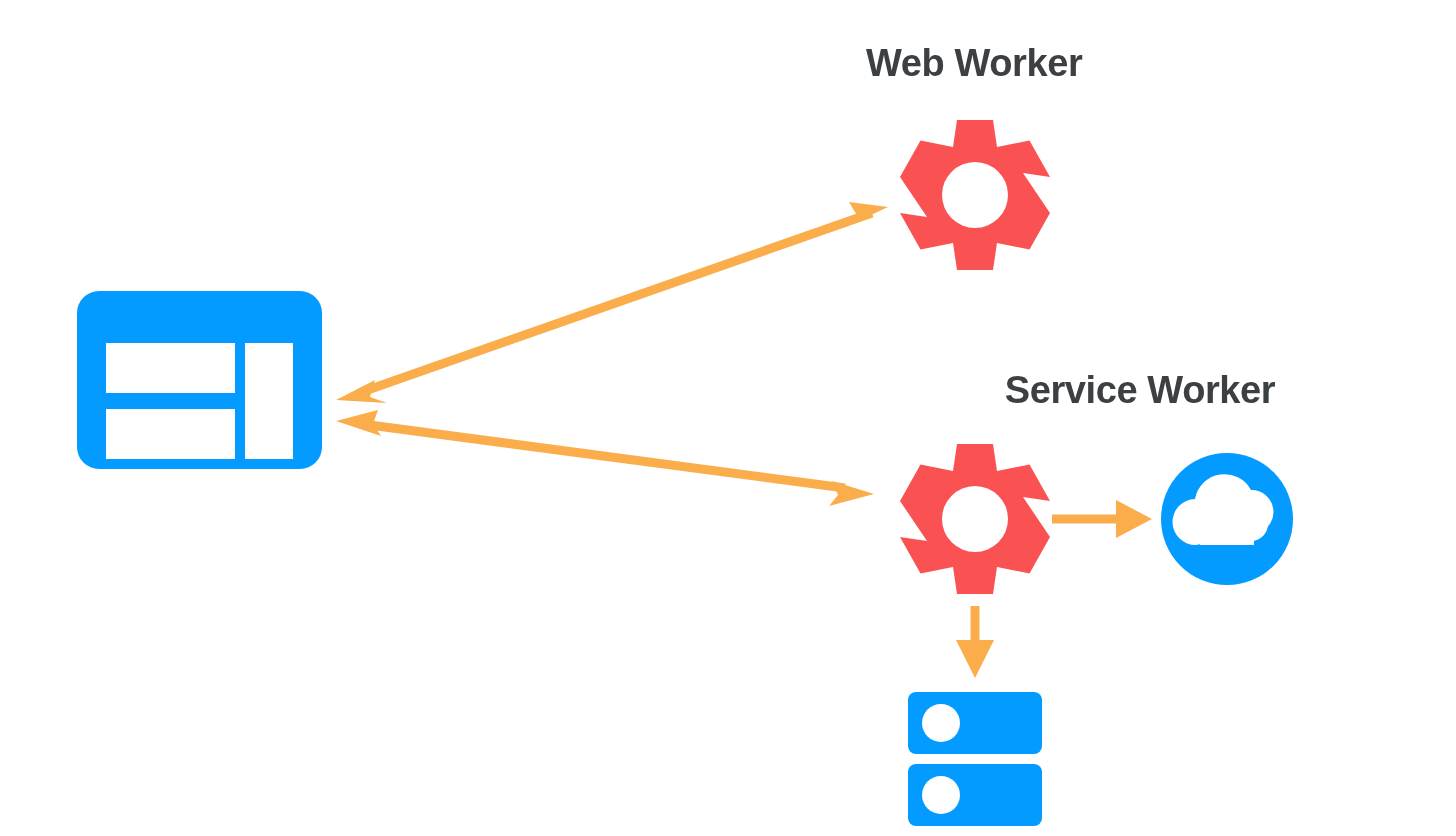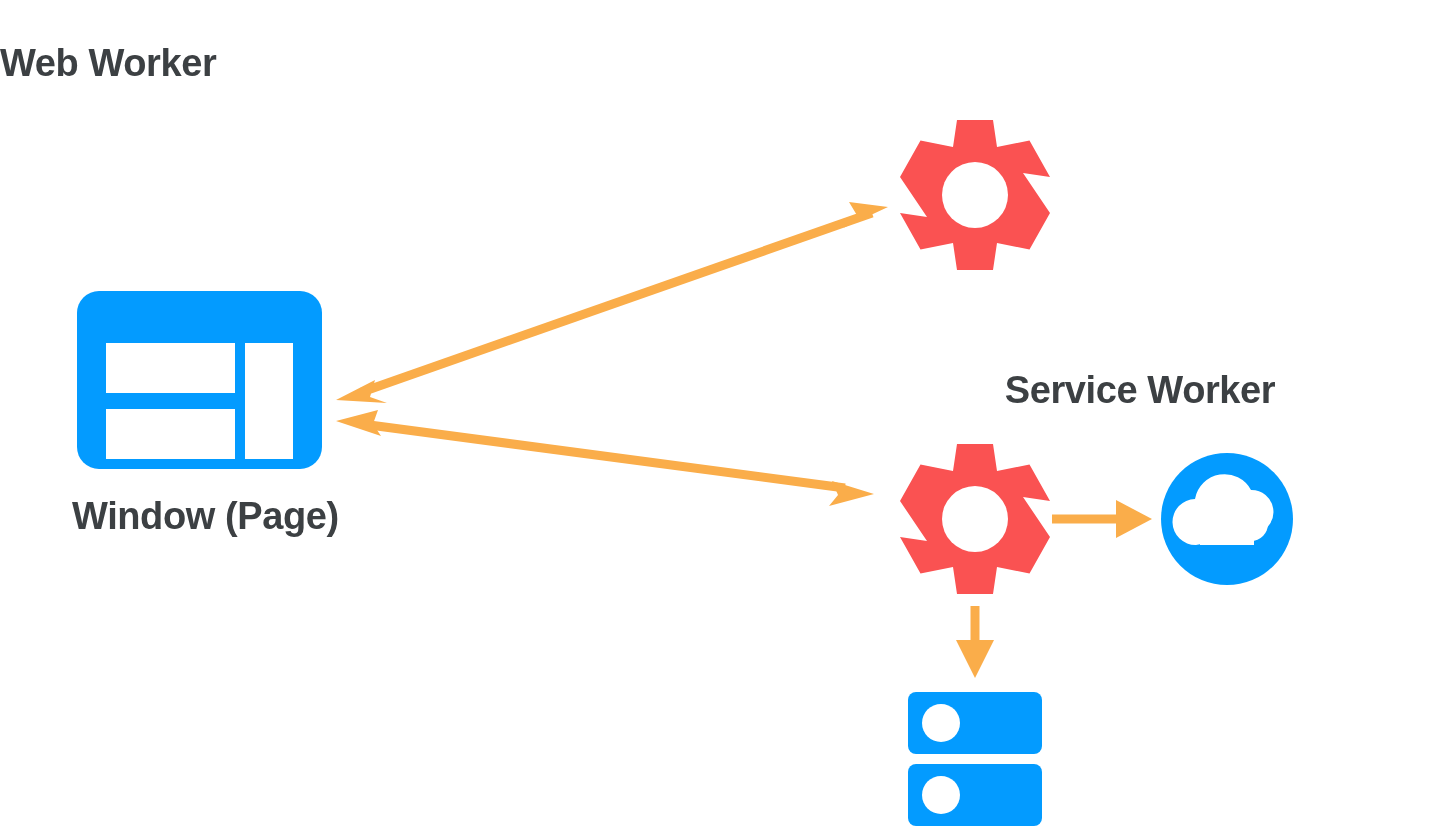--- a/index.html
+++ b/index.html
@@ -33,20 +33,21 @@
     font-weight: 700;
     letter-spacing: -0.4px;
     white-space: nowrap;
     line-height: 1;
   }
   #label-web-worker {
     left: 0;
     top: 44px;
     width: 1456px;
     text-align: left;
+    padding-left: 866px;
     box-sizing: border-box;
   }
   #label-service-worker {
     left: 0;
     top: 371px;
     width: 1456px;
     text-align: center;
     padding-left: 824px;
     box-sizing: border-box;
   }
@@ -138,15 +139,14 @@
       <rect x="908" y="764" width="134" height="62" rx="8" ry="8" fill="#039bff"></rect>
       <circle cx="941" cy="795" r="19" fill="#ffffff"></circle>
     </g>
 
   </svg>
 
   <div class="node-label" id="label-web-worker">Web Worker</div>
 
   <div class="node-label" id="label-service-worker">Service Worker</div>
 
-  <div class="node-label" id="label-window-page">Window (Page)</div>
 
 </div>
 
 </body></html>

